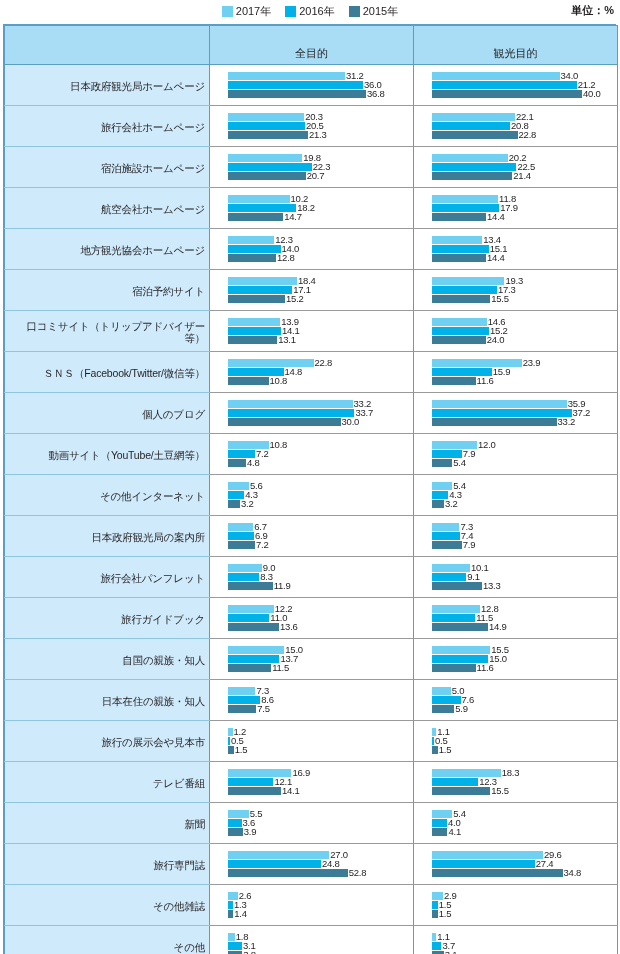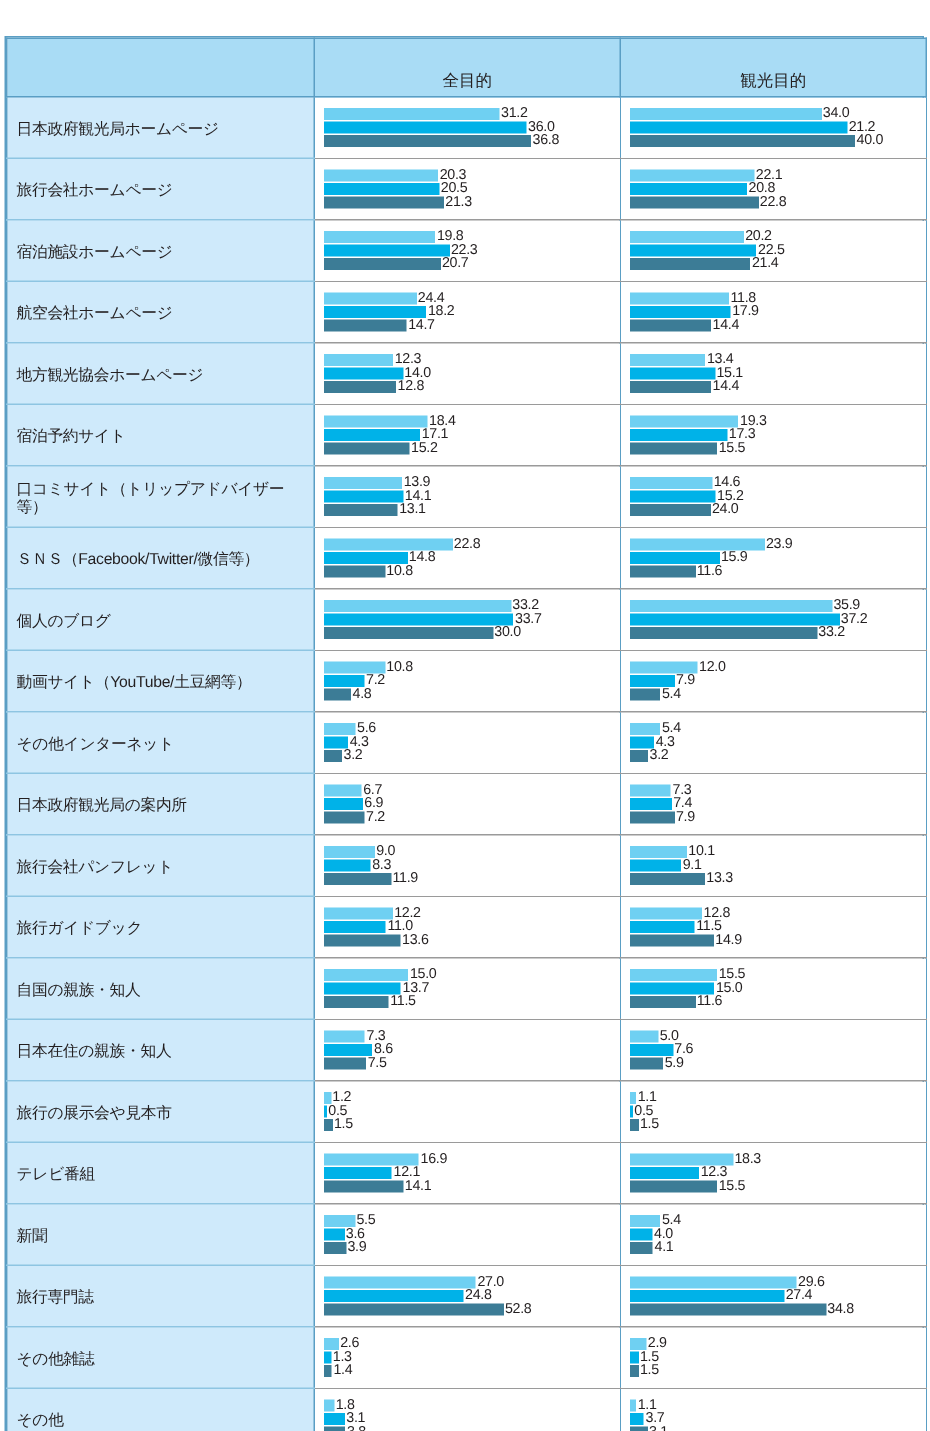--- a/index.html
+++ b/index.html
@@ -62,41 +62,42 @@
     background:#cfeafb;
     border:1px solid #5a9ec4;
     border-top:1px solid #8ec5e2;
     border-bottom:1px solid #8ec5e2;
     font-size:10.5px;
     color:#231f20;
     padding:2px 4px 0 6px;
     vertical-align:middle;
     line-height:1.15;
     letter-spacing:-0.2px;
+    text-align:right;
   }
   td.chart{
     border:1px solid #5a9ec4;
     border-top:1px solid #9a9a9a;
     border-bottom:1px solid #9a9a9a;
     background:#ffffff;
     padding:0;
     vertical-align:middle;
     position:relative;
     height:40px;
   }
   tr.row td.chart{height:40px;}
 
   .bars{
     position:relative;
     height:100%;
     width:100%;
     display:flex;
     flex-direction:column;
     justify-content:center;
-    padding-left:6px;
+    padding-left:18px;
     box-sizing:border-box;
   }
   .barline{
     position:relative;
     height:8px;
     display:flex;
     align-items:center;
   }
   .barline + .barline{margin-top:1px;}
   .bar{
@@ -114,20 +115,35 @@
     margin-left:1px;
     white-space:nowrap;
     letter-spacing:-0.2px;
   }
 </style>
 </head>
 <body>
 
 <div class="page">
 
+  <div class="legend-bar">
+    <div class="legend-item">
+      <span class="legend-swatch" style="background:#6fd0f2"></span>
+      <span class="legend-label">2017年</span>
+    </div>
+    <div class="legend-item">
+      <span class="legend-swatch" style="background:#00b2e8"></span>
+      <span class="legend-label">2016年</span>
+    </div>
+    <div class="legend-item">
+      <span class="legend-swatch" style="background:#3c7c96"></span>
+      <span class="legend-label">2015年</span>
+    </div>
+    <span class="unit-label">単位：%</span>
+  </div>
 
   <div class="tbl">
     <table>
       <colgroup>
         <col class="c-label">
         <col class="c-chart">
         <col class="c-chart">
       </colgroup>
       <thead>
         <tr>
@@ -241,21 +257,21 @@
                 </div>
               </div>
             </td>
           </tr>
           <tr class="row">
             <td class="lbl">航空会社ホームページ</td>
             <td class="chart">
               <div class="bars">
                 <div class="barline">
                   <span class="bar y2017" style="width: 61.5px;"></span>
-                  <span class="val">24.4</span>
+                  <span class="val">10.2</span>
                 </div>
                 <div class="barline">
                   <span class="bar y2016" style="width: 68.25px;"></span>
                   <span class="val">18.2</span>
                 </div>
                 <div class="barline">
                   <span class="bar y2015" style="width: 55.125px;"></span>
                   <span class="val">14.7</span>
                 </div>
               </div>

